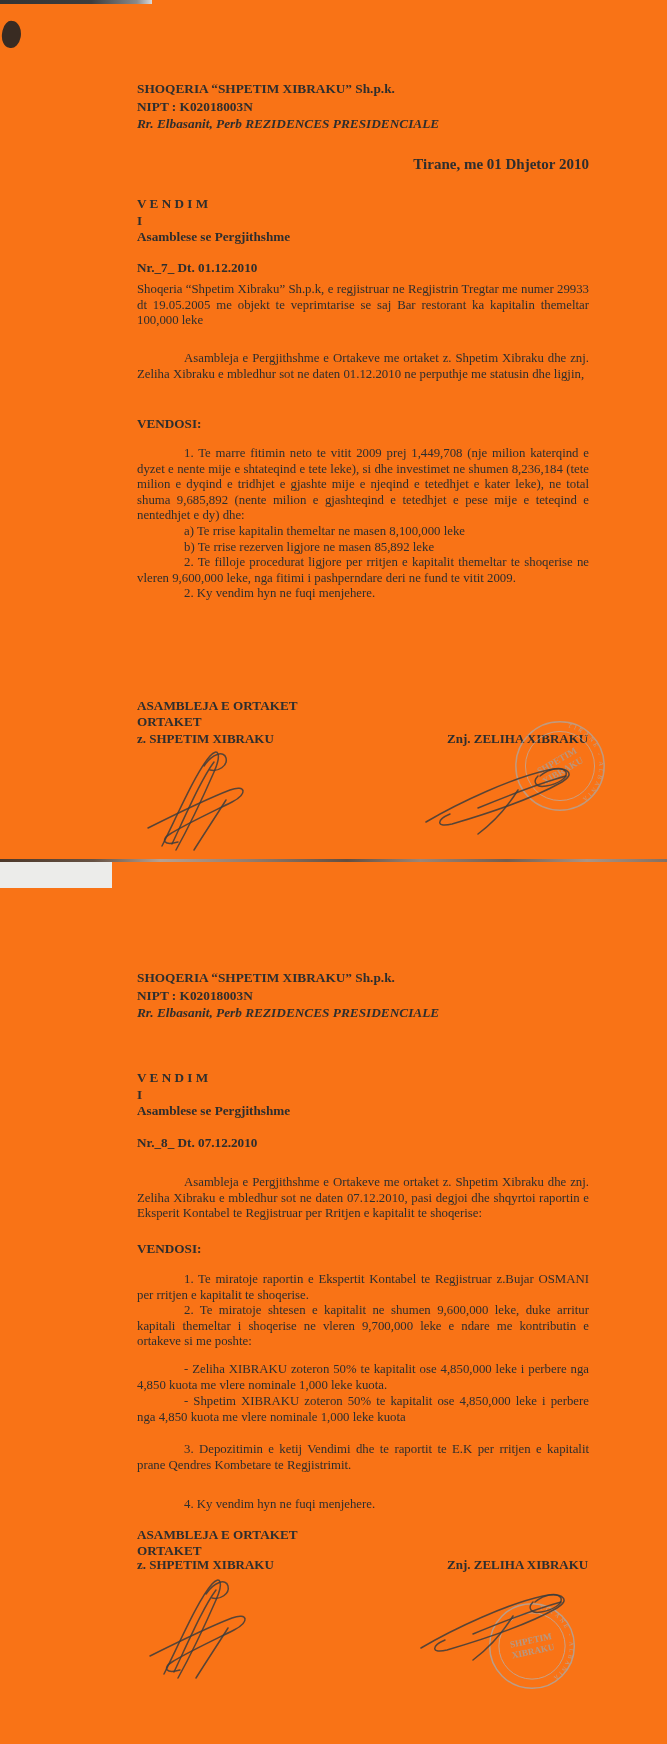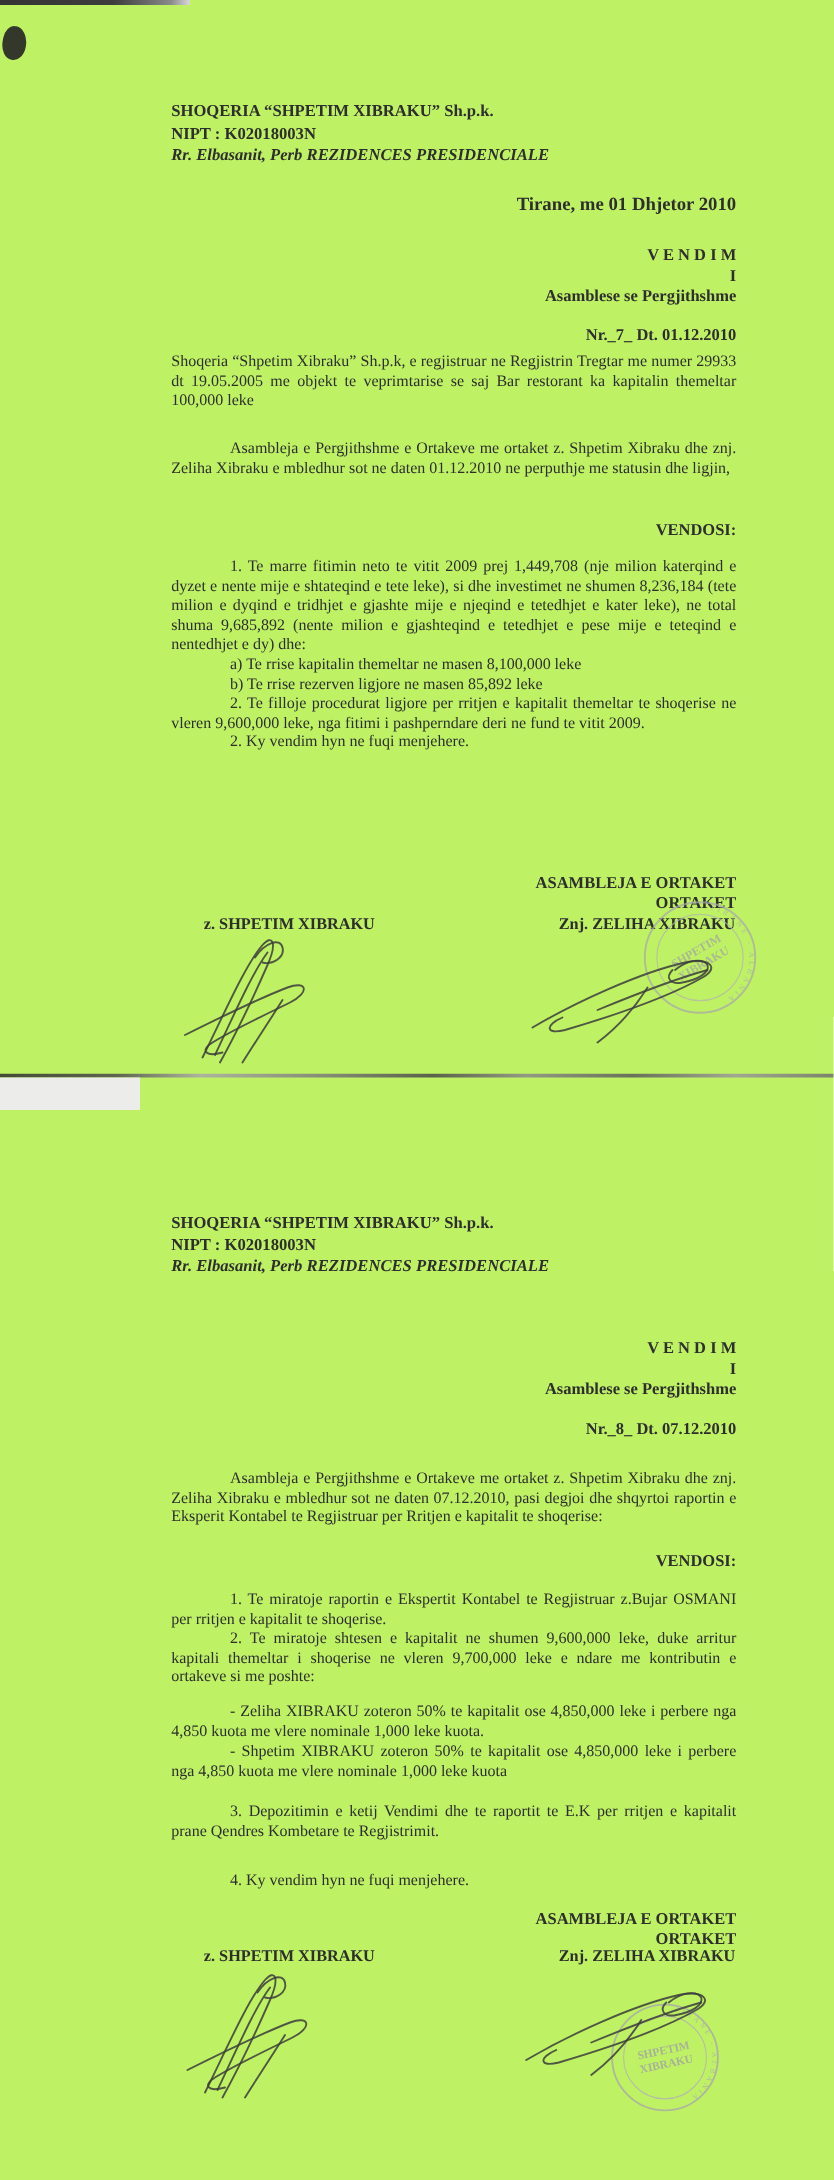--- a/index.html
+++ b/index.html
@@ -1,30 +1,30 @@
 <!DOCTYPE html>
 <html><head>
 <meta charset="utf-8">
 <style>
   html,body{margin:0;padding:0;background:#ffffff;}
-  .canvas{position:relative;width:667px;height:1744px;background:#bef264;overflow:hidden;
+  .canvas{position:relative;width:667px;height:1744px;background:#f97316;overflow:hidden;
           font-family:"Liberation Serif","DejaVu Serif",serif;color:#2e2e2e;}
   .page{position:absolute;top:0;left:0;width:667px;height:1744px;}
   .blk{position:absolute;left:137px;width:452px;font-size:12.8px;line-height:15.6px;}
-  .center{text-align:right;}
+  .center{text-align:left;}
   .right{text-align:right;}
   .bold{font-weight:bold;}
   .just{text-align:justify;}
   .indent{text-indent:47px;}
   .hdr-line{font-size:13.3px;line-height:17.5px;font-weight:bold;}
   .hdr-addr{font-style:italic;}
   .title-line{font-weight:bold;font-size:13.2px;line-height:16.5px;}
   .item{margin:0;text-align:justify;text-indent:47px;}
   p{margin:0;}
-  .name-left{position:absolute;left:137px;font-weight:bold;font-size:13px;margin-left:26px;}
+  .name-left{position:absolute;left:137px;font-weight:bold;font-size:13px;}
   .name-right{position:absolute;left:447px;font-weight:bold;font-size:13px;}
   .sig{position:absolute;}
   .sig path{fill:none;stroke:#3c3c3c;stroke-width:1.5;stroke-linecap:round;opacity:.85;}
   .stamp{position:absolute;}
   
   .scan-top-bar{position:absolute;left:0;top:0;width:152px;height:4px;
       background:linear-gradient(90deg,#343434 0%,#3d3d3d 60%,#8a8a8a 90%,#d9d9d9 100%);}
   .scan-blob{position:absolute;left:2px;top:21px;width:19px;height:27px;background:#242424;
       border-radius:45% 60% 50% 55%;transform:rotate(10deg);opacity:.9;}
   .page-divider{position:absolute;left:0;top:859px;width:667px;height:3px;

